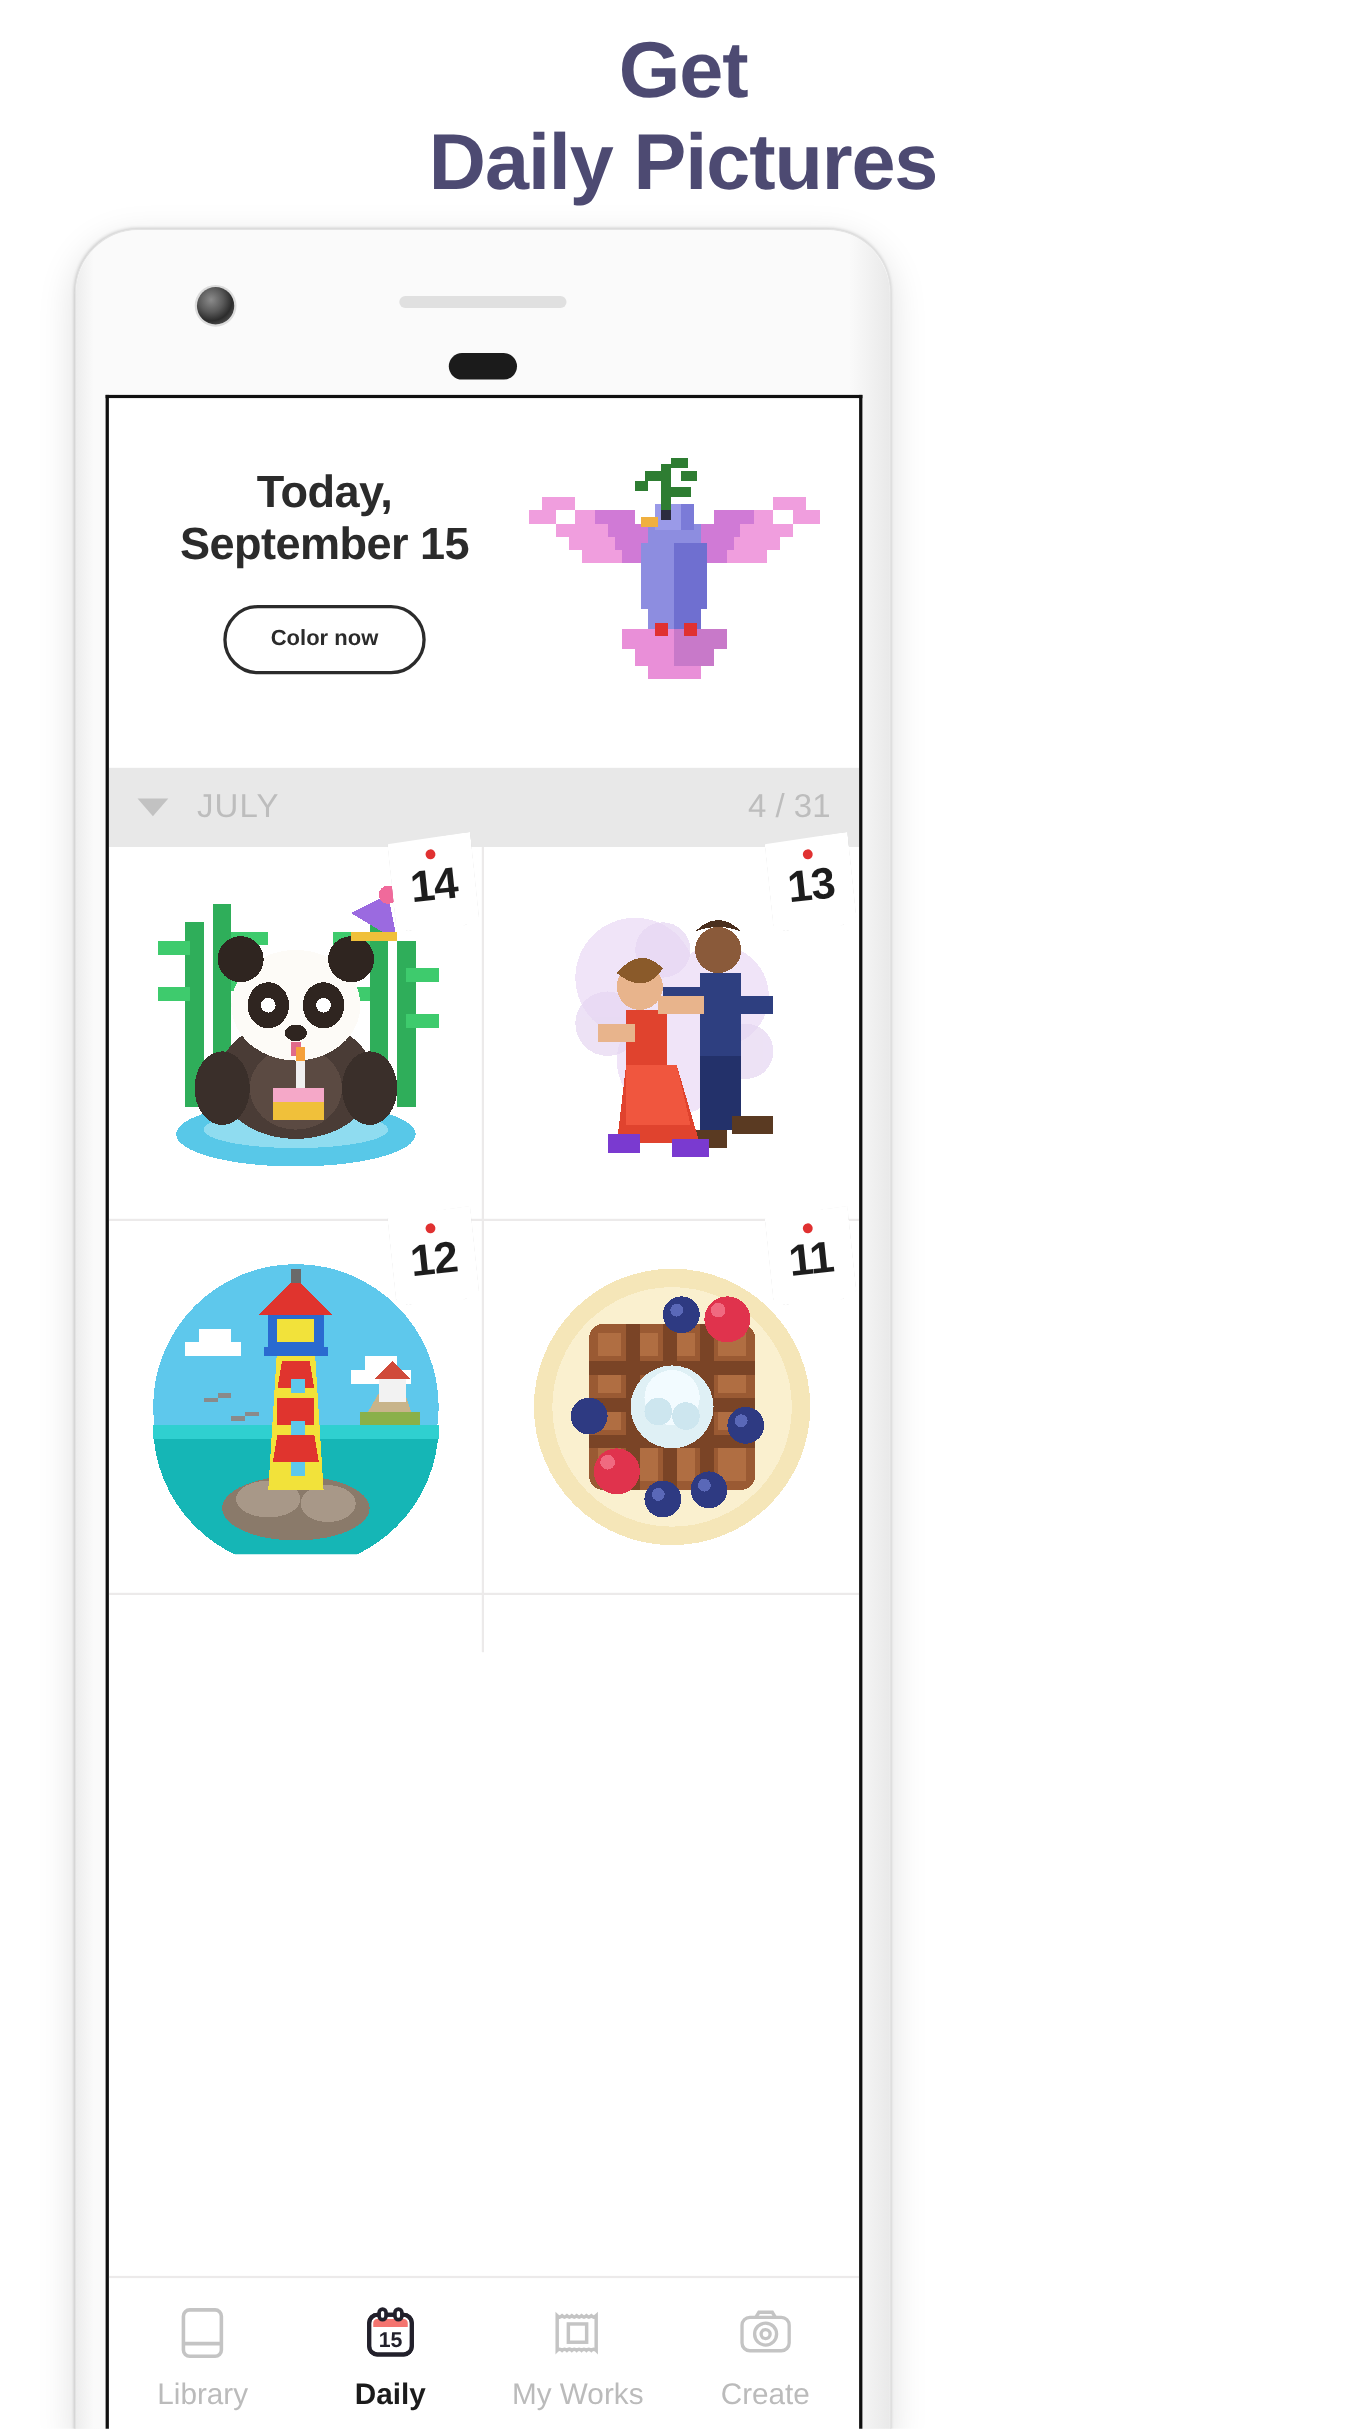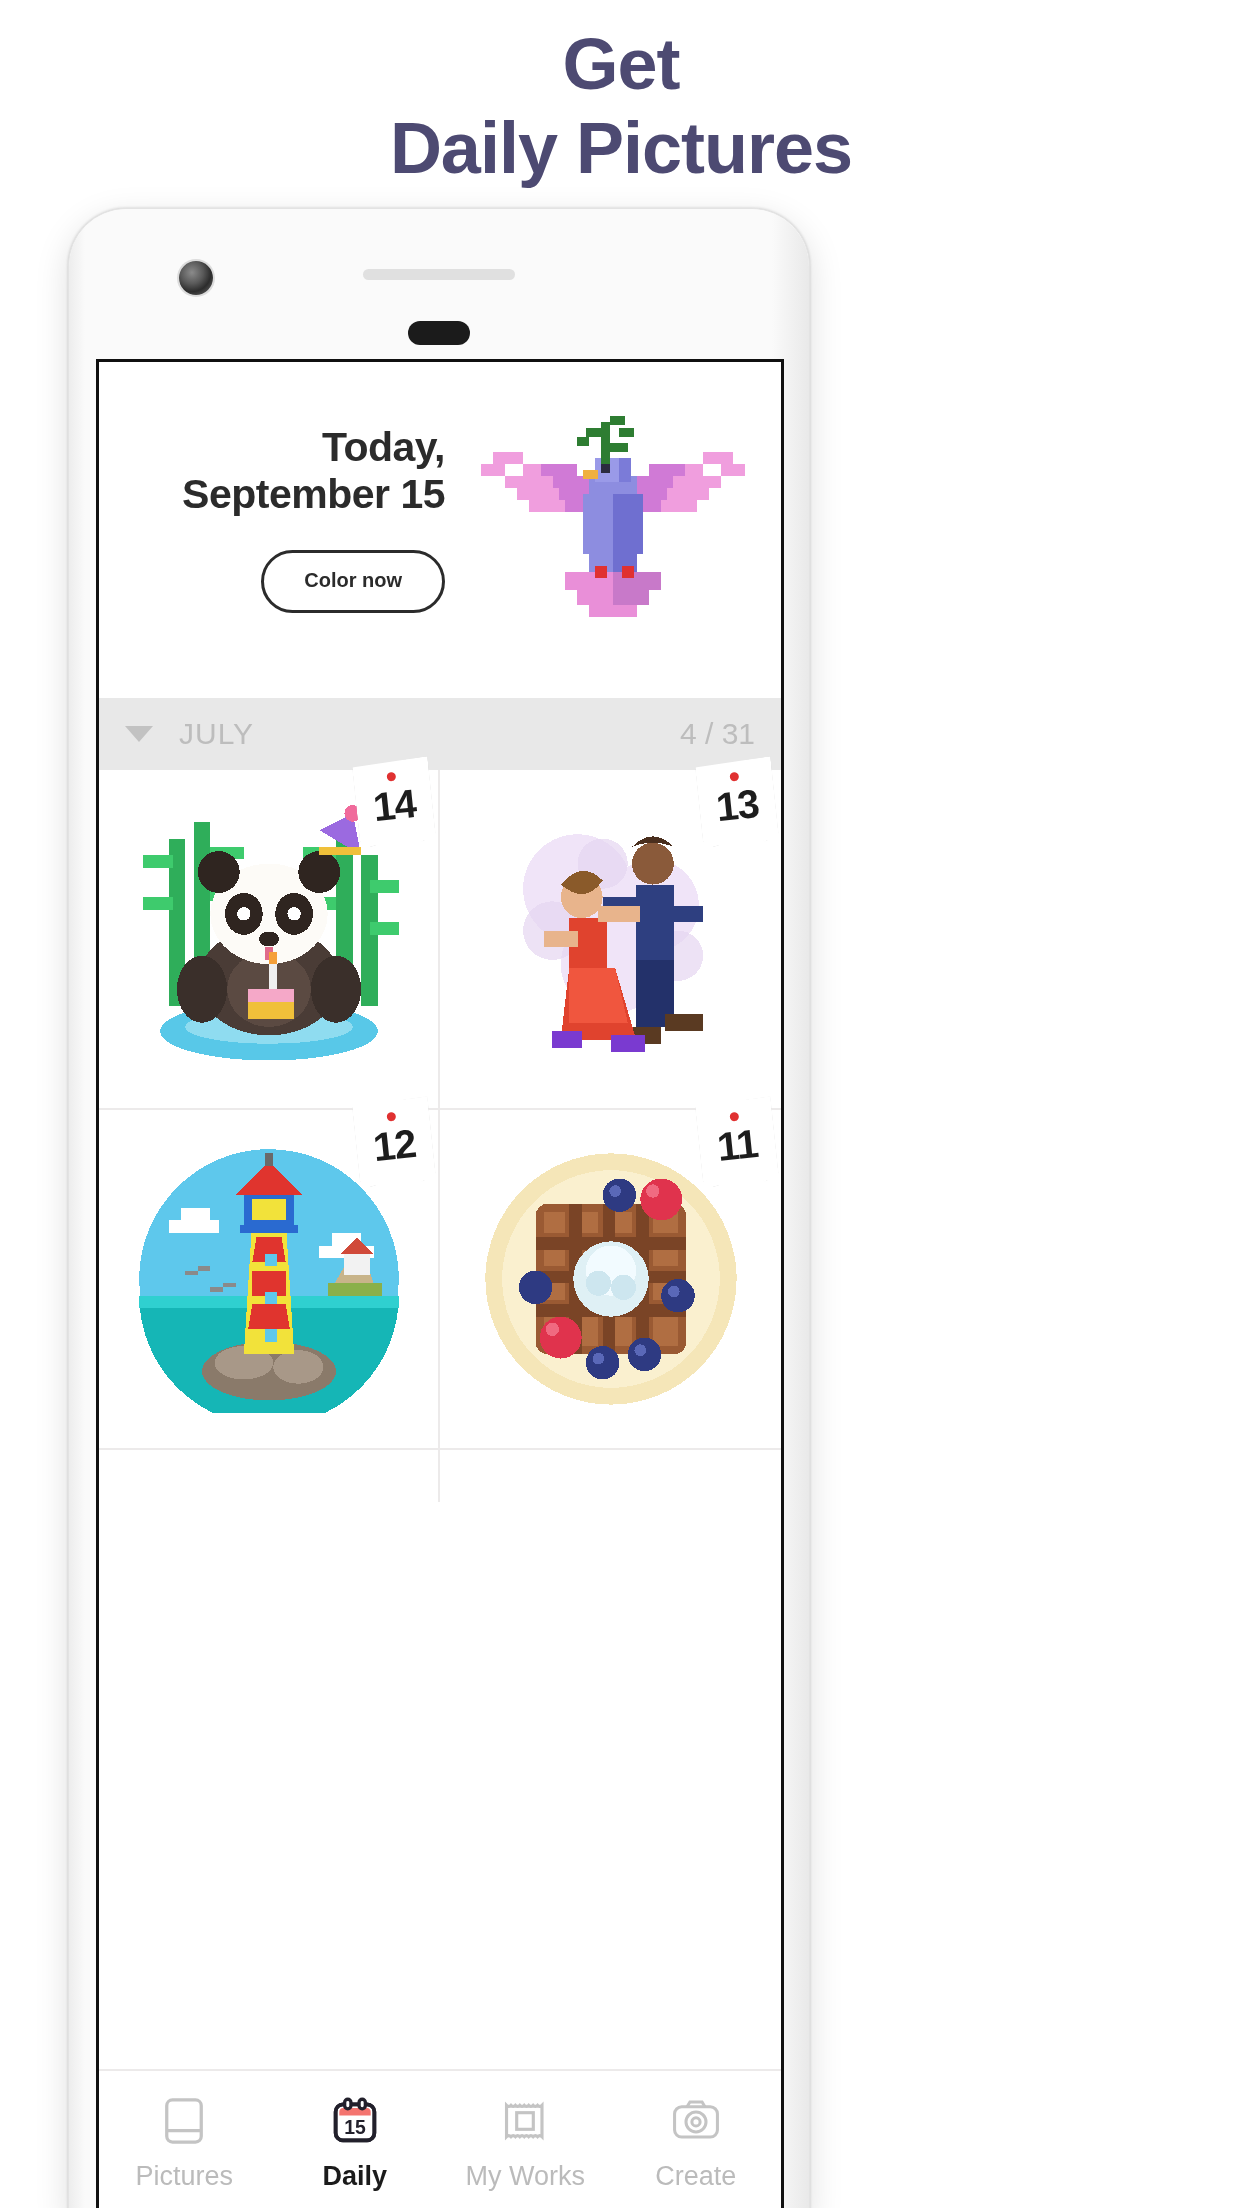--- a/index.html
+++ b/index.html
@@ -69,21 +69,21 @@
     width: 688px; height: 1860px;
     background: #ffffff;
     border: 3px solid #101010;
     border-bottom: none;
     overflow: hidden;
   }
 
   
   .hero { position: relative; height: 336px; background:#fff; }
   .hero-left {
-    position: absolute; left: 46px; top: 62px; width: 300px; text-align: right;
+    position: absolute; left: 46px; top: 62px; width: 300px; text-align: center;
   }
   .today-title {
     font-size: 41px; font-weight: bold; color: #2b2b2b; line-height: 47px;
     letter-spacing:-0.5px;
   }
   .color-now {
     display: inline-block; margin-top: 32px;
     padding: 16px 40px 18px;
     border: 3px solid #2b2b2b; border-radius: 40px;
     font-size: 20px; font-weight: bold; color: #2b2b2b;
@@ -486,21 +486,21 @@
 
       <div class="tabbar">
 
         <div class="tab">
           <div class="ico">
             <svg width="46" height="50" viewBox="0 0 24 26" fill="none" stroke="#c4c4c4" stroke-width="1.7">
               <rect x="3" y="2" width="18" height="22" rx="3"></rect>
               <path d="M3 18 H21"></path>
             </svg>
           </div>
-          <div class="lbl">Pictures</div>
+          <div class="lbl">Library</div>
         </div>
 
         <div class="tab active">
           <div class="ico">
             <svg width="48" height="50" viewBox="0 0 26 26">
               <rect x="2.5" y="4" width="21" height="19.5" rx="4" fill="#ffffff" stroke="#22202b" stroke-width="2"></rect>
               <path d="M4.5 8.2 a2 2 0 0 1 2 -2.2 h13 a2 2 0 0 1 2 2.2 V10 H4.5 Z" fill="#f4746f"></path>
               <rect x="2.5" y="4" width="21" height="19.5" rx="4" fill="none" stroke="#22202b" stroke-width="2"></rect>
               <rect x="7.4" y="1.2" width="3.4" height="5.2" rx="1.7" fill="#ffffff" stroke="#22202b" stroke-width="1.8"></rect>
               <rect x="15.2" y="1.2" width="3.4" height="5.2" rx="1.7" fill="#ffffff" stroke="#22202b" stroke-width="1.8"></rect>

